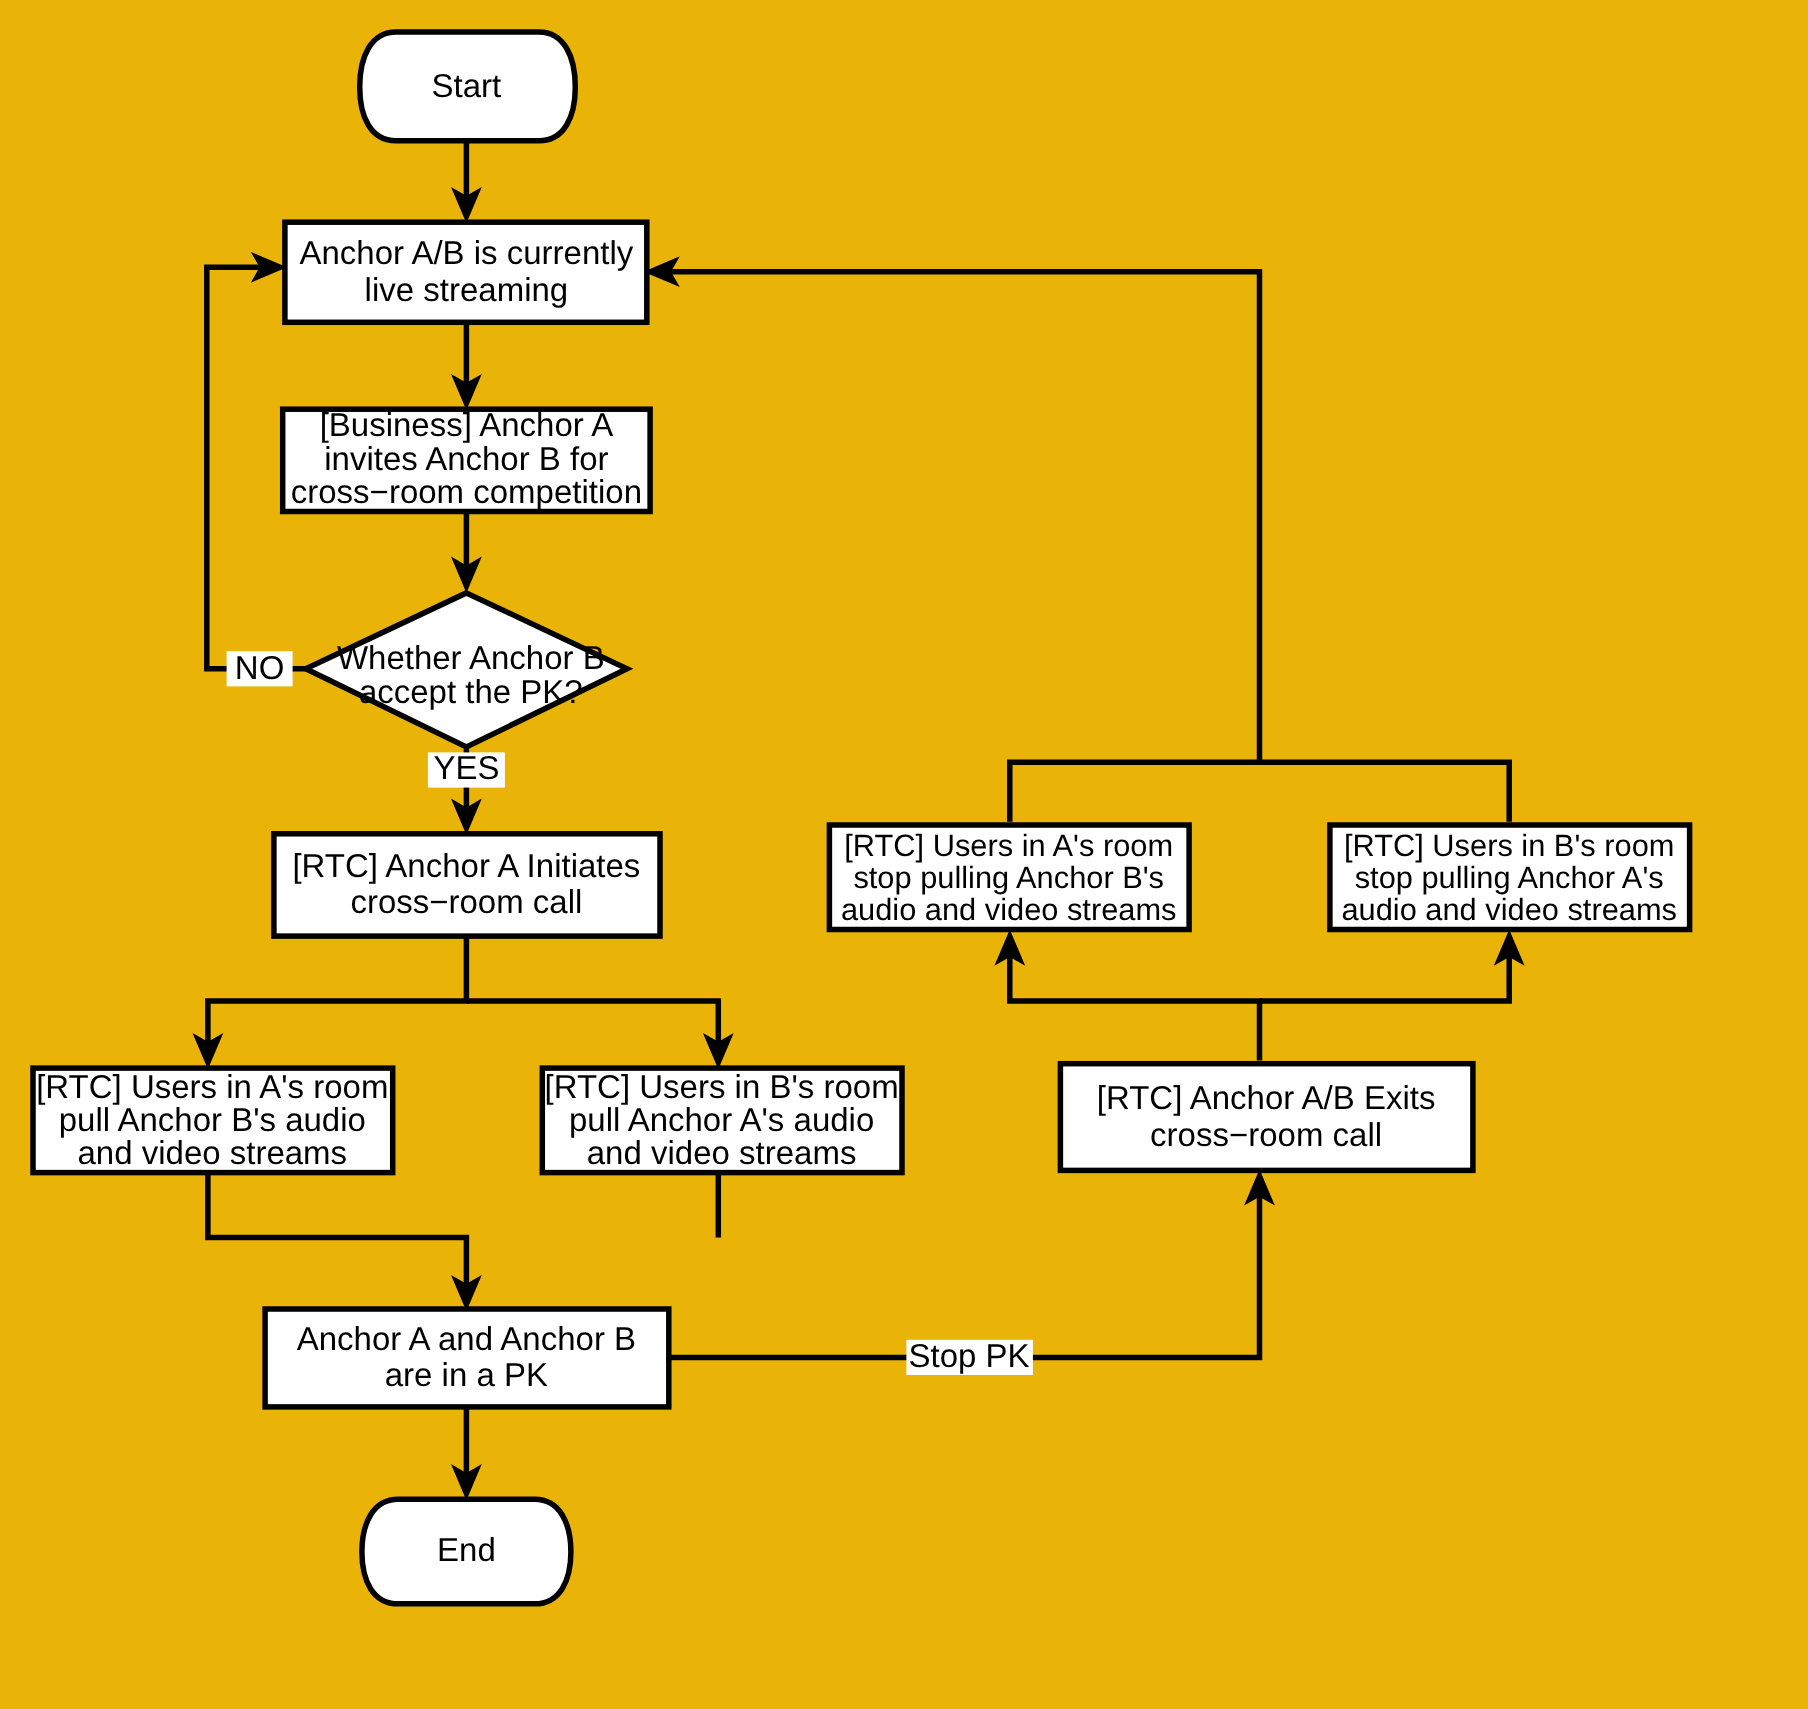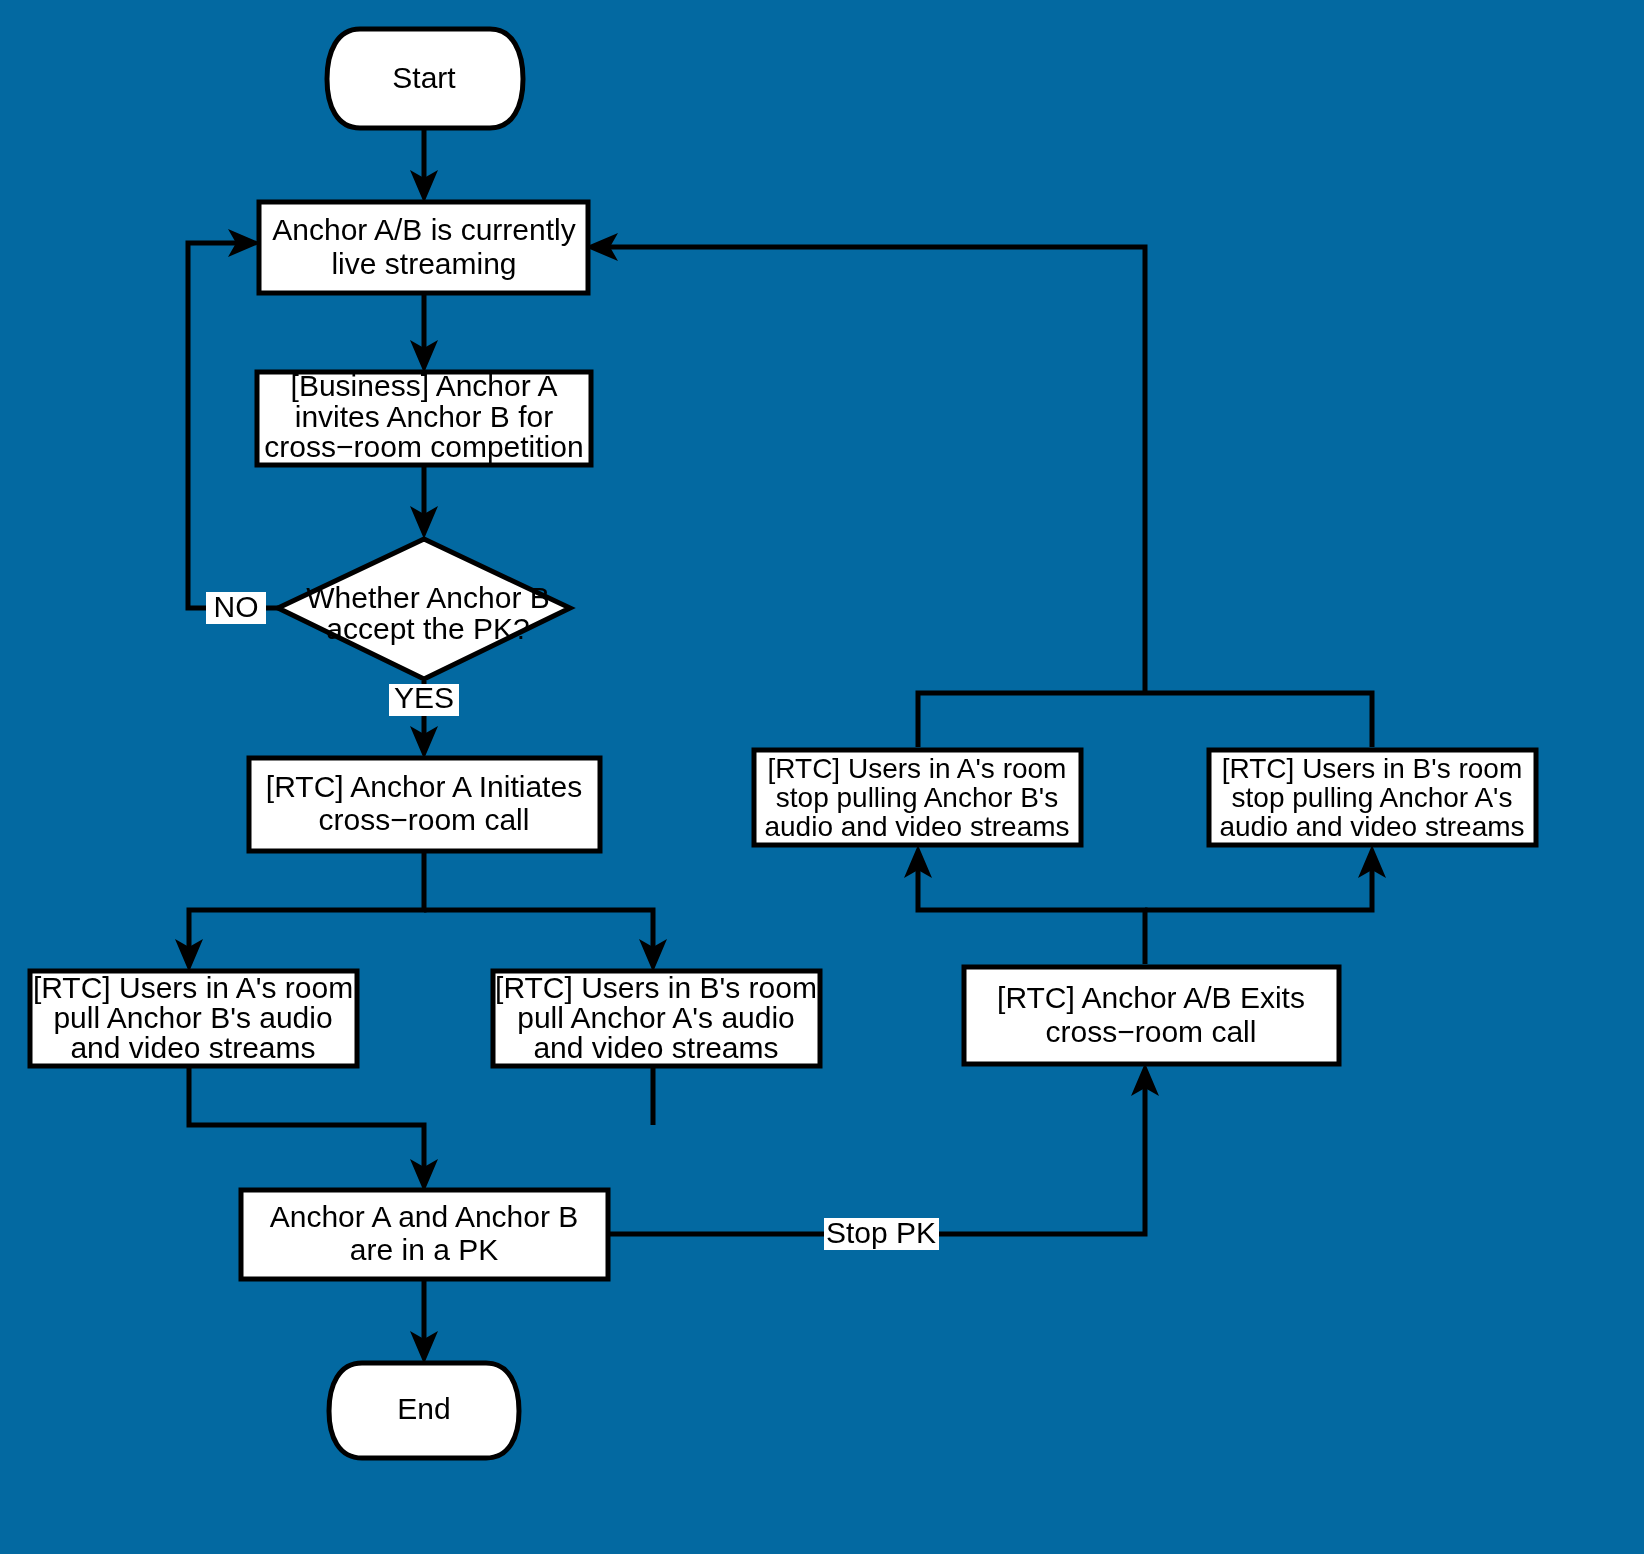--- a/index.html
+++ b/index.html
@@ -7,21 +7,21 @@
     padding: 0;
     background: #ffffff;
   }
   body {
     font-family: "Liberation Sans", sans-serif;
   }
   #stage {
     position: relative;
     width: 1644px;
     height: 1554px;
-    background: #0369a1;
+    background: #eab308;
     overflow: hidden;
   }
   svg#flow {
     position: absolute;
     left: 0;
     top: 0;
     width: 1644px;
     height: 1554px;
     display: block;
   }

